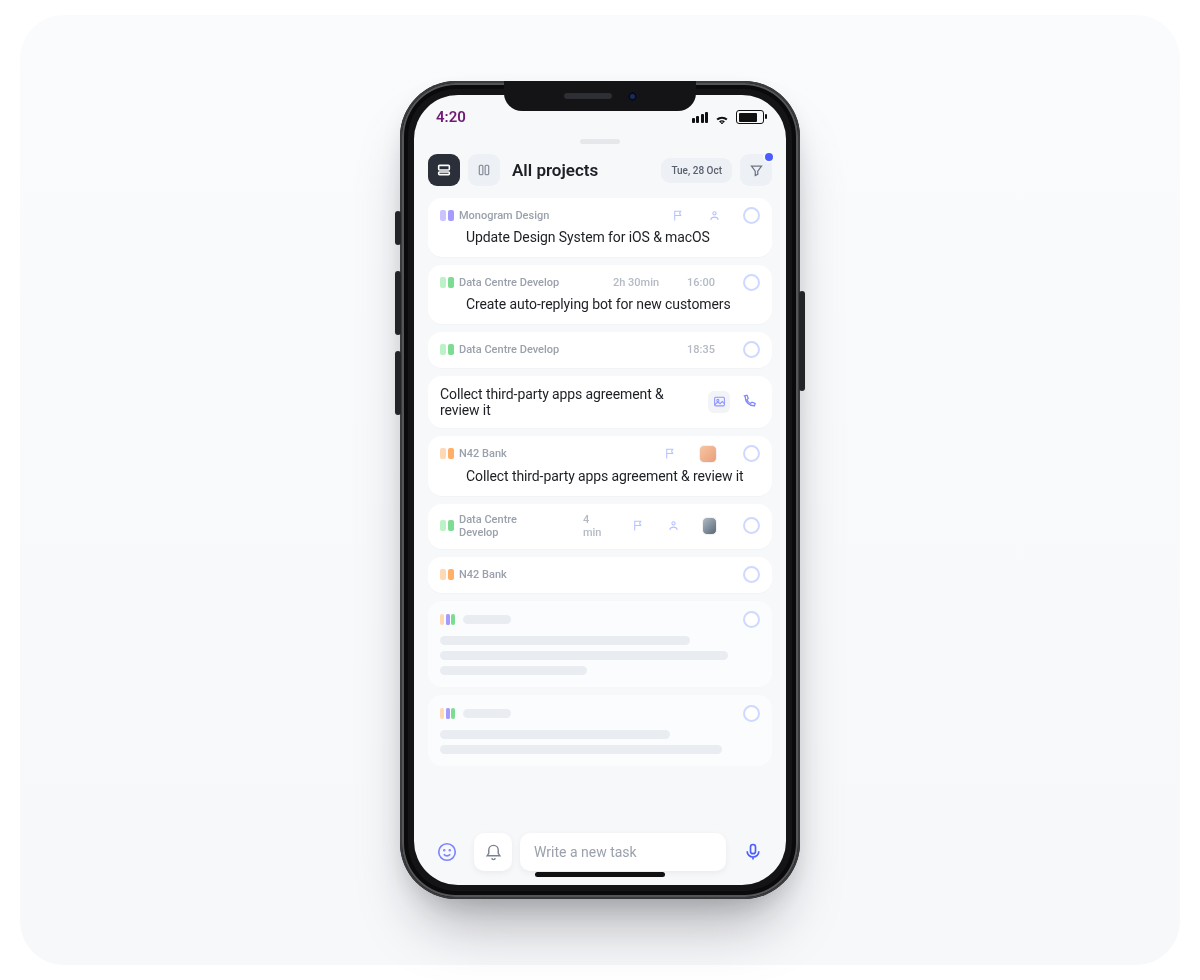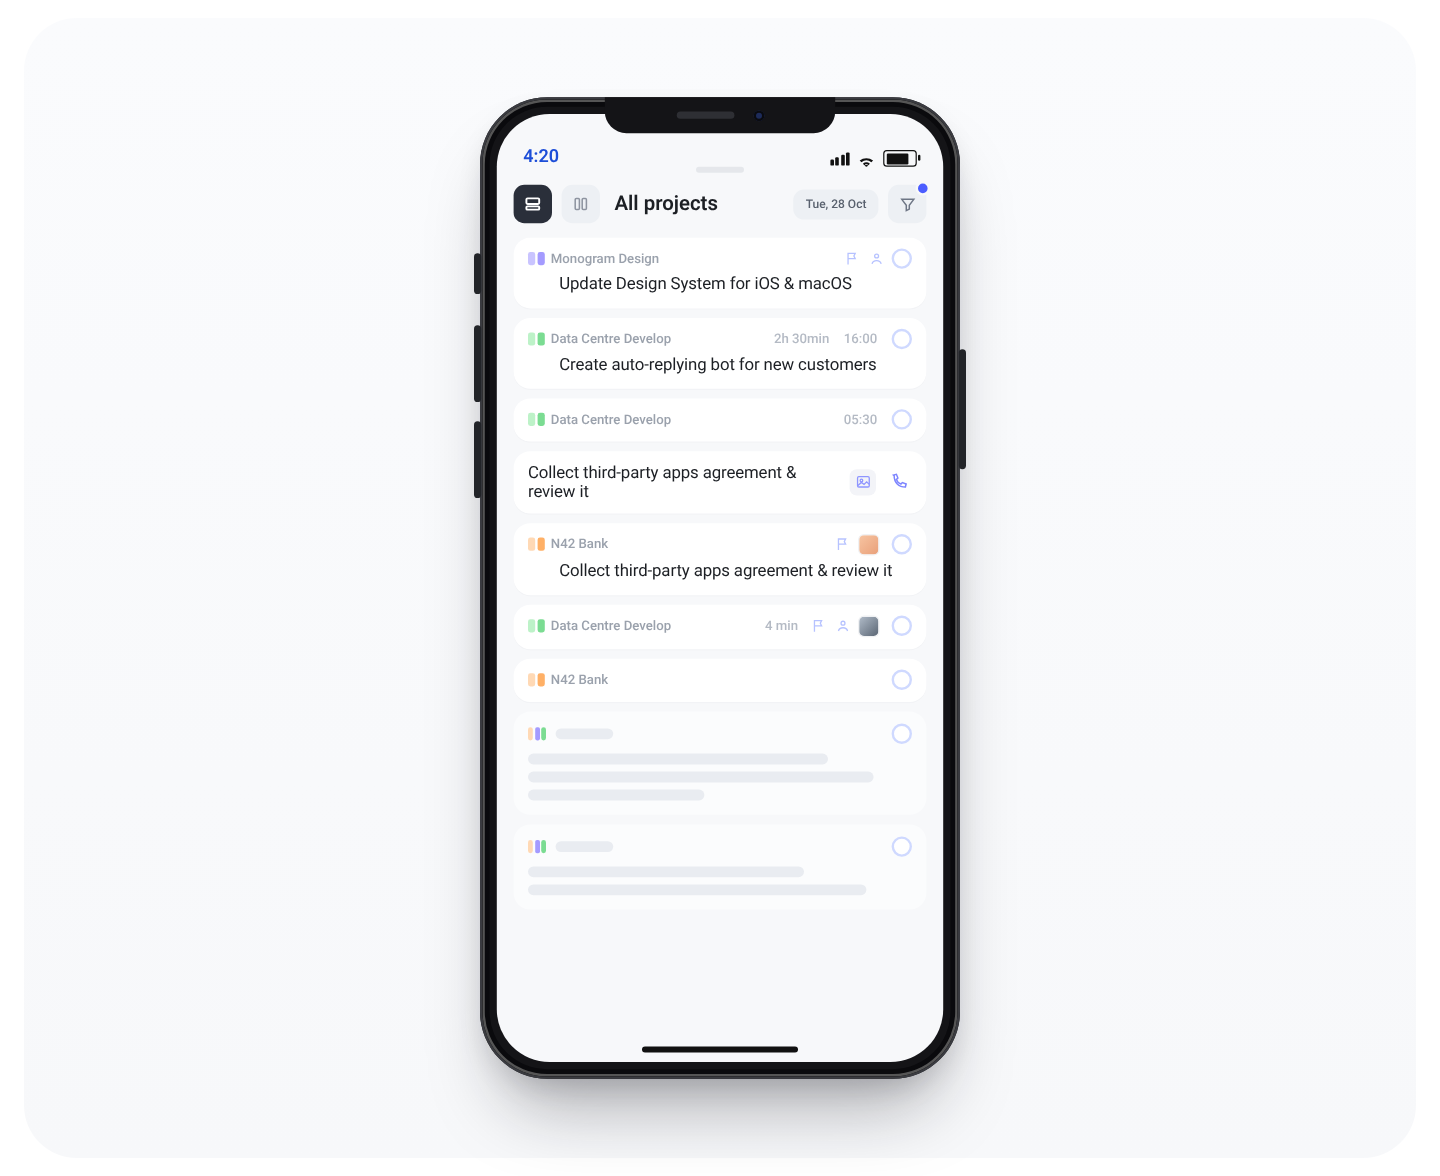--- a/index.html
+++ b/index.html
@@ -73,23 +73,23 @@
     border-bottom-right-radius: 18px;
     z-index:50;
     display:flex; align-items:center; justify-content:center; gap:10px;
   }
   .speaker { width:48px; height:6px; background:#2e2f34; border-radius:3px; }
   .cam { width:9px; height:9px; background:#1d2b5a; border-radius:50%; box-shadow:inset 0 0 0 2px #0a0b10; margin-left:6px; }
 
   
   .statusbar {
     height: 44px;
-    display:flex; align-items:flex-end; justify-content:space-between;
+    display:flex; align-items:center; justify-content:space-between;
     padding: 0 22px;
-    font-size:15px; font-weight:600; color:#1d4ed8;
+    font-size:15px; font-weight:600; color:#701a75;
   }
   .sb-right { display:flex; align-items:center; gap:6px; }
   .sig { display:flex; align-items:flex-end; gap:1.5px; }
   .sig i { width:3px; background:#111; border-radius:1px; display:block; }
   .sig i:nth-child(1){height:5px} .sig i:nth-child(2){height:7px}
   .sig i:nth-child(3){height:9px} .sig i:nth-child(4){height:11px}
   .wifi { width:16px; height:12px; position:relative; color:#111; }
   .batt { width:26px; height:12px; border:1.5px solid #111; border-radius:3px; position:relative; }
   .batt::after{ content:""; position:absolute; right:-4px; top:3px; width:2px; height:5px; background:#111; border-radius:1px;}
   .batt i { position:absolute; left:1.5px; top:1.5px; bottom:1.5px; width:18px; background:#111; border-radius:1px;}
@@ -125,21 +125,21 @@
     box-shadow: 0 1px 0 rgba(20,20,30,0.02);
   }
   .card-solo {
     background: var(--card);
     border-radius: var(--radius-lg);
     padding: 10px 12px;
     display:flex; align-items:center; gap:8px;
     box-shadow: 0 1px 0 rgba(20,20,30,0.02);
   }
   .row-top {
-    display:flex; align-items:center; gap:6px; font-size:11px; min-height:16px;
+    display:flex; align-items:center; gap:22px; font-size:11px; min-height:16px;
   }
   .row-body { font-size:14px; color:#1c1f24; margin-top:4px; letter-spacing:-0.1px; line-height:1.35;margin-left:26px; }
   .solo-txt { font-size:14px; color:#1c1f24; flex:1; letter-spacing:-0.1px; }
 
   .proj {
     display:flex; align-items:center; gap:5px; color:#9aa1ac; font-weight:500;
   }
   .badge {
     width:14px; height:11px; border-radius:2.5px;
     position:relative; flex:0 0 auto;
@@ -313,21 +313,21 @@
           <div class="row-body">Create auto-replying bot for new customers</div>
         </div>
 
         <div class="card">
           <div class="row-top">
             <span class="proj">
               <span class="badge green"></span>
               <span>Data Centre Develop</span>
             </span>
             <span class="spacer"></span>
-            <span class="meta">05:30</span>
+            <span class="meta">18:35</span>
             <span class="chk" style="margin-left:6px"></span>
           </div>
         </div>
 
         <div class="card-solo">
           <span class="solo-txt">Collect third-party apps agreement &amp; review it</span>
           <span class="icon-chip">
             <svg width="13" height="13" viewBox="0 0 24 24" fill="none" stroke="currentColor" stroke-width="2">
                 <rect x="3" y="4" width="18" height="16" rx="2"></rect>
                 <circle cx="9" cy="10" r="2"></circle>
@@ -420,17 +420,42 @@
             <span class="chk"></span>
           </div>
           <div class="sk-stack">
             <span class="skel" style="width:72%;height:9px"></span>
             <span class="skel" style="width:88%;height:9px"></span>
           </div>
         </div>
 
       </div>
 
+      <div class="composer">
+        <div class="comp-btn comp-outline">
+          <svg width="22" height="22" viewBox="0 0 24 24" fill="none" stroke="currentColor" stroke-width="1.8">
+              <circle cx="12" cy="12" r="9"></circle>
+              <circle cx="9" cy="10" r="0.5" fill="currentColor"></circle>
+              <circle cx="15" cy="10" r="0.5" fill="currentColor"></circle>
+              <path d="M8.5 14.5c1 1.2 2.2 1.8 3.5 1.8s2.5-.6 3.5-1.8"></path>
+            </svg>
+        </div>
+        <div class="comp-btn comp-card">
+          <svg width="19" height="19" viewBox="0 0 24 24" fill="none" stroke="currentColor" stroke-width="1.8">
+              <path d="M6 9a6 6 0 1112 0v4l2 3H4l2-3V9z"></path>
+              <path d="M10 19a2 2 0 004 0"></path>
+            </svg>
+        </div>
+        <div class="comp-input">
+          <span>Write a new task</span>
+        </div>
+        <div class="comp-btn mic">
+          <svg width="20" height="20" viewBox="0 0 24 24" fill="none" stroke="currentColor" stroke-width="2">
+              <rect x="9" y="3" width="6" height="11" rx="3"></rect>
+              <path d="M5 11a7 7 0 0014 0M12 18v3"></path>
+            </svg>
+        </div>
+      </div>
 
       <div class="home-ind"></div>
     </div>
   </div>
 </div>
 
 </body></html>

